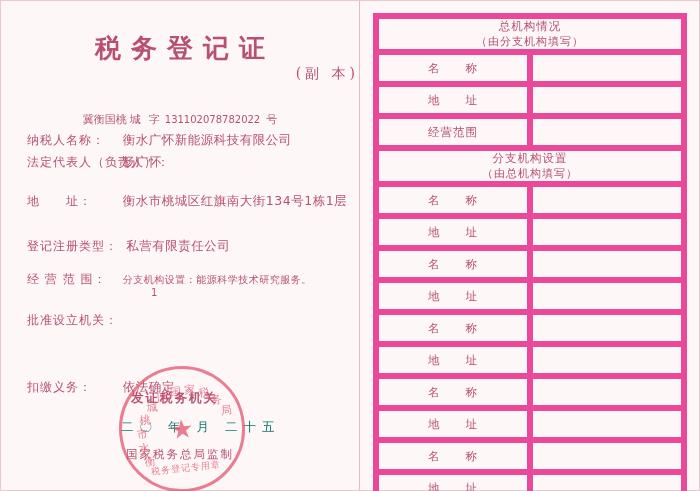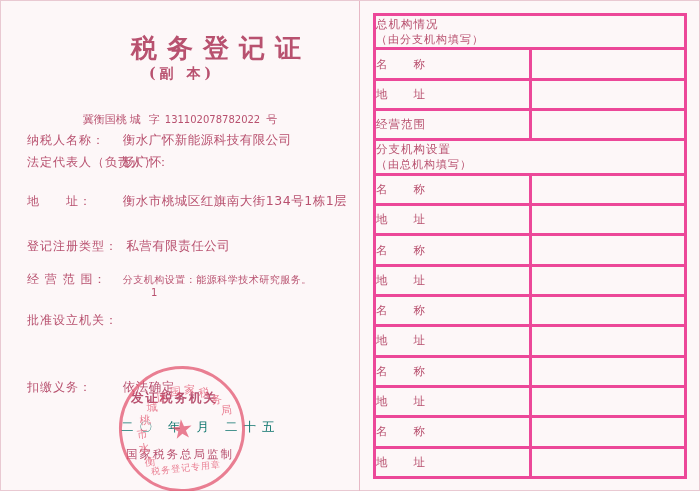--- a/index.html
+++ b/index.html
@@ -28,31 +28,29 @@
   }
   .title{
     position:absolute;left:0;top:30px;width:358px;
     text-align:center;
     font-family:"DejaVu Serif","Liberation Serif",serif;
     font-size:26px;
     letter-spacing:10px;
     font-weight:bold;
     color:#b8516f;
     text-indent:10px;
-    padding-left:36px;
   }
   .subtitle{
     position:absolute;left:0;top:64px;width:358px;
-    text-align:center;
+    text-align:right;
     font-family:"DejaVu Serif","Liberation Serif",serif;
     font-size:14px;
     letter-spacing:4px;
     color:#b8516f;
     text-indent:4px;
-    font-weight:bold;
   }
   .numline{
     position:absolute;left:0;top:88px;width:358px;
     text-align:center;
     font-size:11px;
     color:#b8516f;
     white-space:nowrap;
     margin-top:23px;
   }
   .numline .seal-word{letter-spacing:3px;}
@@ -129,23 +127,24 @@
   .right{
     position:absolute;left:372px;top:12px;
     width:314px;height:466px;
   }
   table.reg{
     width:314px;height:466px;
     border-collapse:collapse;
     table-layout:fixed;
   }
   table.reg td{
-    border:3px solid #ec4899;
+    border:6px solid #ec4899;
     font-size:11.5px;
     color:#b8516f;
+    text-align:center;
     padding:0;
     height:26px;
   }
   td.hdr{
     height:44px;
     line-height:15px;
     font-size:12px;
     letter-spacing:1px;
   }
   td.lab{

